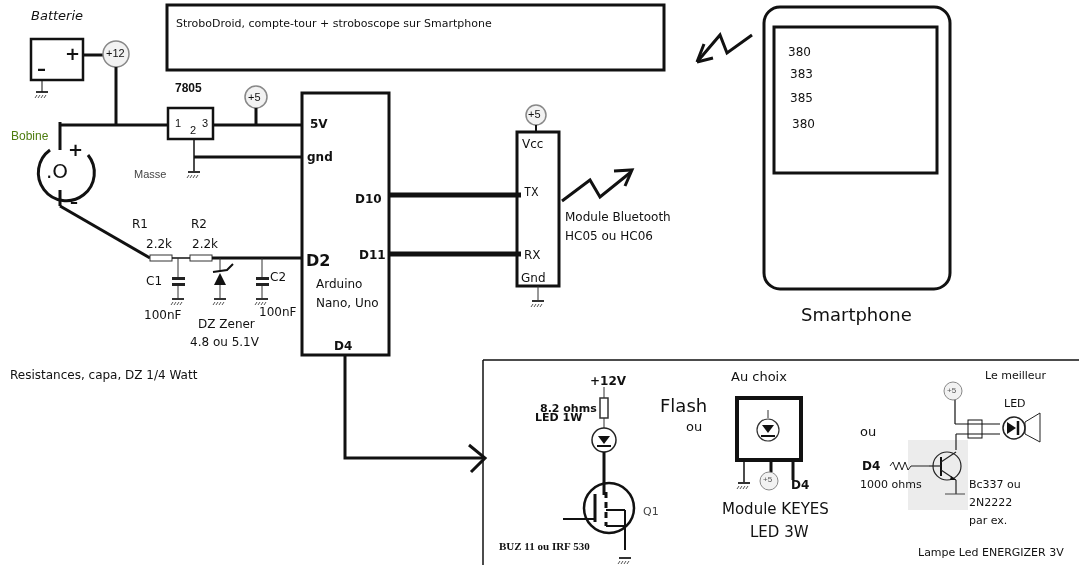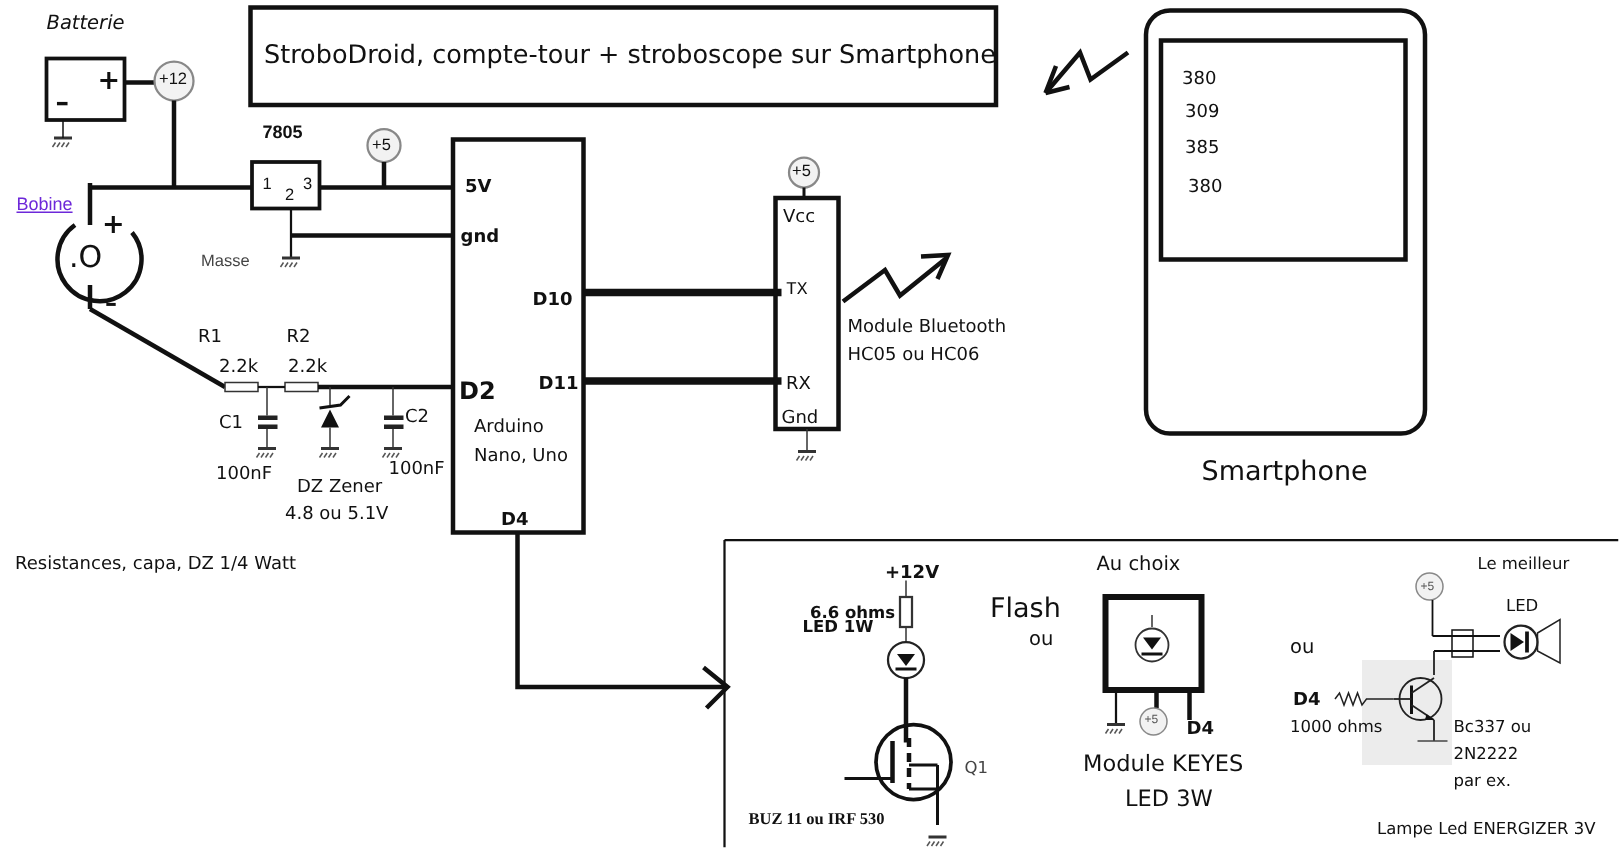--- a/index.html
+++ b/index.html
@@ -4,21 +4,21 @@
 <style>
   html, body { margin:0; padding:0; background:#ffffff; }
   body { width:1079px; height:565px; position:relative; overflow:hidden; font-family:"DejaVu Sans", sans-serif; color:#111; }
   #canvas { position:absolute; left:0; top:0; }
   .t { position:absolute; white-space:nowrap; line-height:1; color:#111; }
   .s13 { font-size:13px; }
   .s12 { font-size:12px; }
   .s11 { font-size:11px; }
   .b { font-weight:bold; }
   .sans { font-family:"Liberation Sans", sans-serif; }
-  .title { font-size:17px;margin-top:11px; }
+  .title { font-size:11px; }
   .big { font-size:18px; }
 </style>
 </head>
 <body>
 
 <svg id="canvas" width="1079" height="565" viewBox="0 0 1079 565">
   <defs>
     <g id="gnd">
       <line x1="-6" y1="0" x2="6" y2="0" stroke="#333" stroke-width="2"></line>
       <line x1="-5" y1="3" x2="-7" y2="6" stroke="#555" stroke-width="1"></line>
@@ -179,21 +179,21 @@
 <div class="t b" style="left:65px;top:45px;font-size:18px;">+</div>
 <div class="t b" style="left:37px;top:60px;font-size:18px;">–</div>
 <div class="t s11 sans" style="left:106px;top:48px;">+12</div>
 <div class="t s12 b sans" style="left:175px;top:82px;">7805</div>
 <div class="t s11 sans" style="left:175px;top:118px;">1</div>
 <div class="t s11 sans" style="left:190px;top:125px;">2</div>
 <div class="t s11 sans" style="left:202px;top:118px;">3</div>
 <div class="t s11 sans" style="left:248px;top:92px;">+5</div>
 <div class="t s11 sans" style="left:134px;top:169px;color:#444;">Masse</div>
 
-<div class="t s12 sans" style="left:11px;top:130px;color:#6d28d9;text-decoration:underline;">Bobine</div>
+<div class="t s12 sans" style="left:11px;top:130px;color:#4d7c0f;">Bobine</div>
 <div class="t b" style="left:68px;top:141px;font-size:18px;">+</div>
 <div class="t" style="left:46px;top:161px;font-size:20px;">.O</div>
 <div class="t b" style="left:70px;top:194px;font-size:16px;">–</div>
 
 <div class="t s12" style="left:132px;top:218px;">R1</div>
 <div class="t s12" style="left:146px;top:238px;">2.2k</div>
 <div class="t s12" style="left:191px;top:218px;">R2</div>
 <div class="t s12" style="left:192px;top:238px;">2.2k</div>
 <div class="t s12" style="left:146px;top:275px;">C1</div>
 <div class="t s12" style="left:144px;top:309px;">100nF</div>
@@ -214,30 +214,30 @@
 
 <div class="t s11 sans" style="left:528px;top:109px;">+5</div>
 <div class="t s12" style="left:522px;top:138px;">Vcc</div>
 <div class="t s12" style="left:524px;top:187px;font-family:Liberation Mono, monospace;">TX</div>
 <div class="t s12" style="left:524px;top:249px;">RX</div>
 <div class="t s12" style="left:521px;top:272px;">Gnd</div>
 <div class="t s12" style="left:565px;top:211px;">Module Bluetooth</div>
 <div class="t s12" style="left:565px;top:230px;">HC05 ou HC06</div>
 
 <div class="t s12" style="left:788px;top:46px;">380</div>
-<div class="t s12" style="left:790px;top:68px;">309</div>
+<div class="t s12" style="left:790px;top:68px;">383</div>
 <div class="t s12" style="left:790px;top:92px;">385</div>
 <div class="t s12" style="left:792px;top:118px;">380</div>
 <div class="t" style="left:801px;top:306px;font-size:18px;">Smartphone</div>
 
 <div class="t big" style="left:660px;top:367px;margin-top:30px;">Flash</div>
 <div class="t s13" style="left:731px;top:370px;">Au choix</div>
 
 <div class="t s12 b" style="left:590px;top:375px;">+12V</div>
-<div class="t s11 b" style="left:540px;top:403px;">6.6 ohms</div>
+<div class="t s11 b" style="left:540px;top:403px;">8.2 ohms</div>
 <div class="t s11 b" style="left:535px;top:412px;">LED 1W</div>
 <div class="t s11" style="left:643px;top:506px;color:#444;">Q1</div>
 <div class="t s11 b" style="left:499px;top:541px;font-family:Liberation Serif, serif;">BUZ 11 ou IRF 530</div>
 
 <div class="t s13" style="left:686px;top:420px;">ou</div>
 <div class="t sans" style="left:763px;top:476px;font-size:8px;color:#555;">+5</div>
 <div class="t s12 b" style="left:791px;top:479px;">D4</div>
 <div class="t" style="left:722px;top:502px;font-size:15px;">Module KEYES</div>
 <div class="t" style="left:750px;top:525px;font-size:15px;">LED 3W</div>
 

